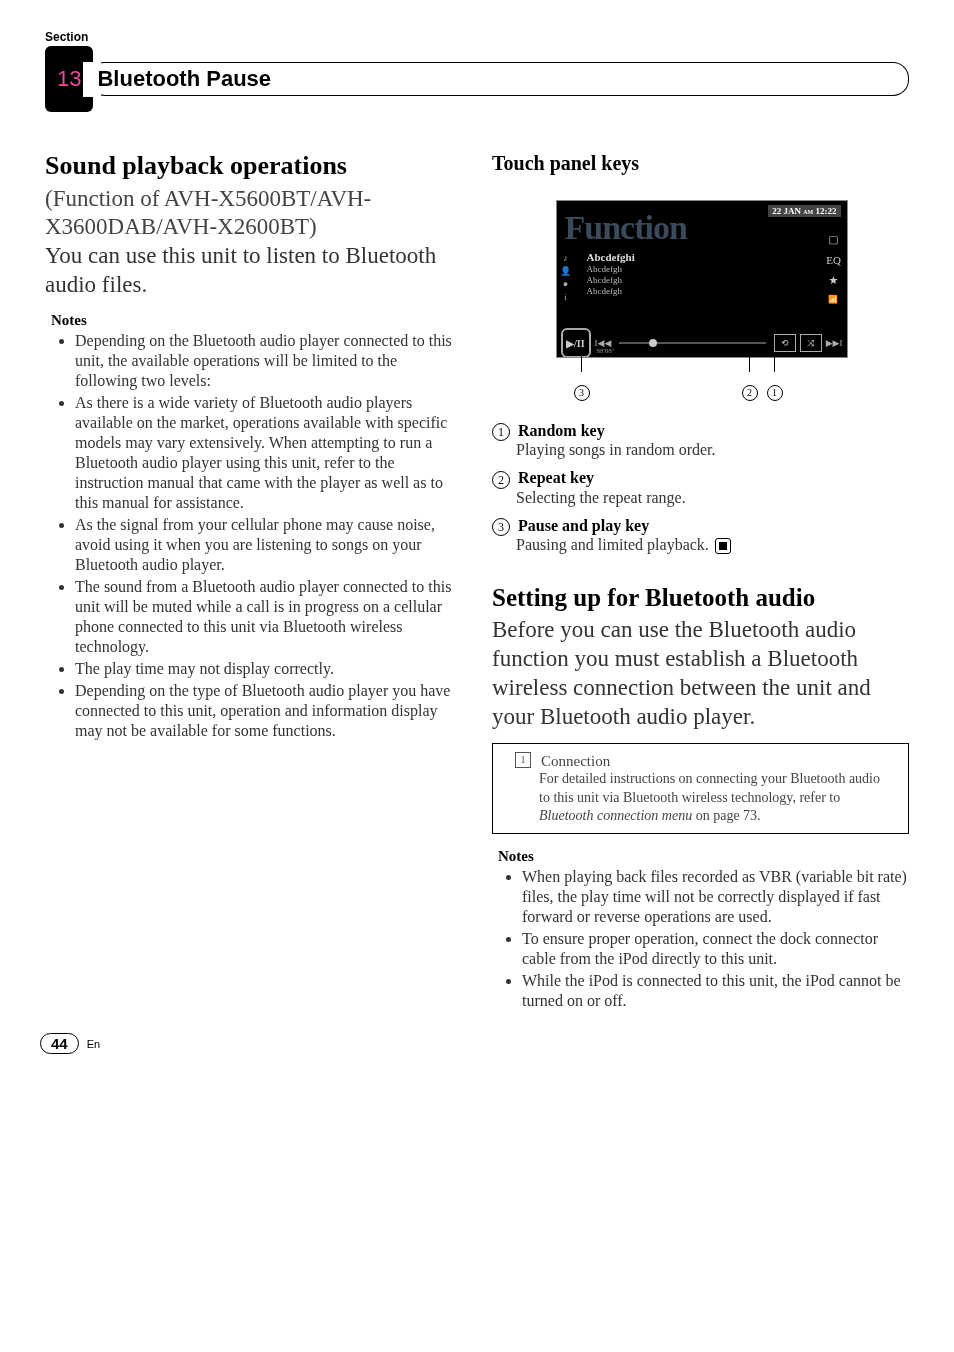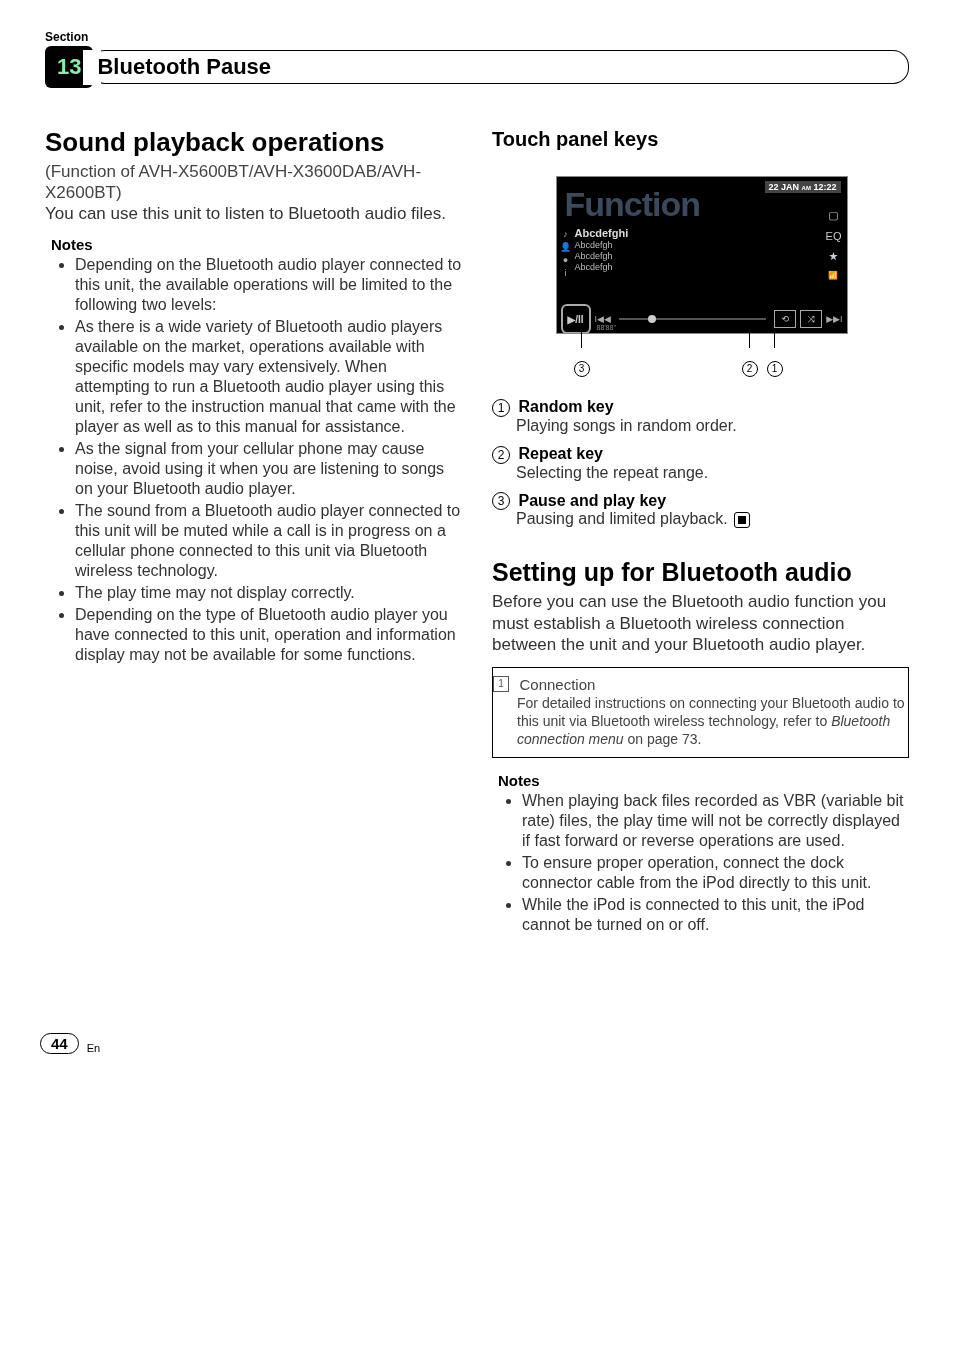--- a/index.html
+++ b/index.html
@@ -22,24 +22,24 @@
     font-weight: bold;
     margin-bottom: 2px;
   }
   .chapter-bar {
     display: flex;
     align-items: center;
     margin-bottom: 40px;
   }
   .chap-num {
     background: #000;
-    color: #86efac;
-    font-weight: bold;
+    color: #ec4899;
+    font-weight: normal;
     font-size: 22px;
-    padding: 8px 12px;
+    padding: 20px 12px;
     border-radius: 6px;
     margin-right: 10px;
   }
   .chap-title-wrap {
     flex: 1;
     border: 1.5px solid #000;
     border-radius: 16px;
     border-left: none;
     padding: 3px 12px 3px 8px;
     position: relative;
@@ -55,37 +55,38 @@
     background: #fff;
   }
   .chap-title {
     font-size: 22px;
     font-weight: bold;
     position: relative;
   }
   .columns {
     display: flex;
     gap: 30px;
+    font-family: Liberation Serif, serif;
   }
   .col {
     width: 50%;
   }
   h1.big {
     font-size: 26px;
     font-weight: 800;
     margin: 0 0 4px 0;
     line-height: 1.1;
   }
   h2.mid {
     font-size: 20px;
     font-weight: 800;
     margin: 0 0 10px 0;
   }
   p.body {
-    font-size: 17px;
+    font-size: 23px;
     margin: 0 0 12px 0;
     line-height: 1.25;
     color: #333;
   }
   .notes-label {
     font-size: 15px;
     font-weight: bold;
     margin: 4px 0 2px 6px;
   }
   ul.bullets {
@@ -139,21 +140,21 @@
     right: 6px;
     color: #fff;
     font-size: 9px;
     font-weight: bold;
     background: #444;
     padding: 1px 4px;
   }
   .screenshot .meta {
     position: absolute;
     top: 50px;
-    left: 18px;
+    left: 30px;
     color: #bbb;
     font-size: 9px;
     line-height: 1.2;
   }
   .screenshot .meta .t1 { font-size: 11px; font-weight: bold; color: #ddd; }
   .screenshot .sidebar-left {
     position: absolute;
     left: 2px;
     top: 52px;
     width: 14px;
@@ -302,21 +303,21 @@
     top: 3px; left: 3px; right: 3px; bottom: 3px;
     background: #000;
   }
   .setup-h {
     font-size: 25px;
     font-weight: 800;
     margin: 30px 0 4px 0;
   }
   .conn-box {
     border: 1.2px solid #000;
-    padding: 8px 0;
+    padding: 8px 22px;
     margin: 8px 0 14px 0;
   }
   .conn-box .bn {
     display: inline-block;
     width: 14px;
     height: 14px;
     border: 1px solid #555;
     font-size: 10px;
     line-height: 14px;
     text-align: center;
@@ -336,21 +337,21 @@
     line-height: 1.3;
   }
   .conn-box .cb em {
     font-style: italic;
   }
   .footer {
     position: absolute;
     bottom: 22px;
     left: 40px;
     display: flex;
-    align-items: flex-end;
+    align-items: center;
     gap: 8px;
   }
   .page-num {
     border: 1.5px solid #000;
     border-radius: 12px;
     padding: 1px 10px;
     font-size: 15px;
     font-weight: bold;
   }
   .lang {

